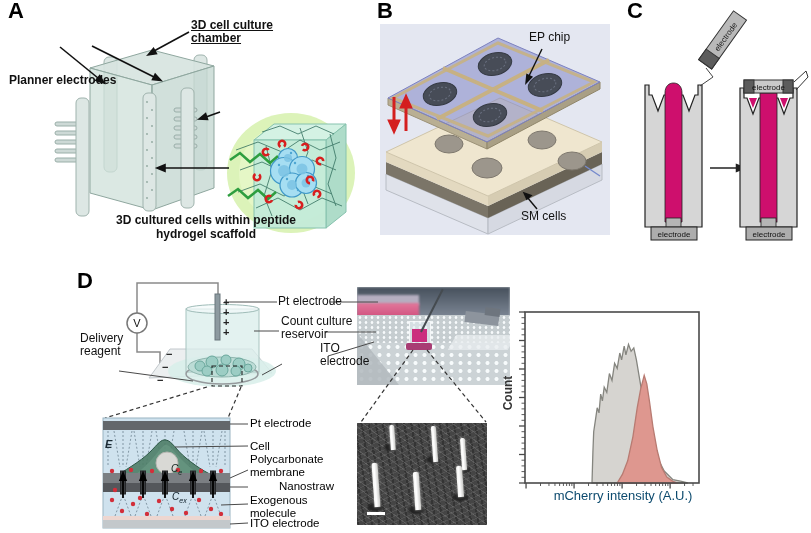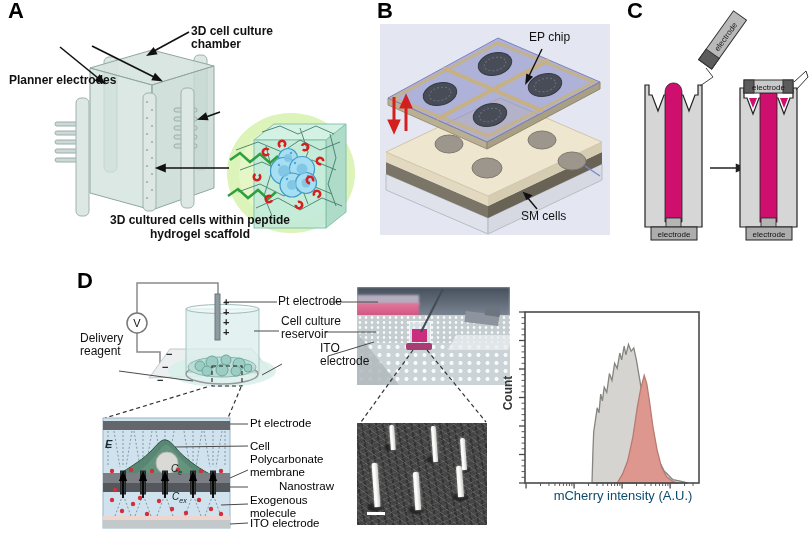--- a/index.html
+++ b/index.html
@@ -516,41 +516,41 @@
         <line x1="693.029271136657" y1="483" x2="693.029271136657" y2="486" stroke="#4a4a4a" stroke-width="0.9"></line>
       </g>
   </svg>
 
   <div class="t letter" style="left:8px;top:0px;">A</div>
   <div class="t letter" style="left:377px;top:0px;">B</div>
   <div class="t letter" style="left:627px;top:0px;">C</div>
   <div class="t letter" style="left:77px;top:270px;">D</div>
 
   <div class="t bold" style="left:9px;top:34px;white-space:nowrap;margin-top:40px;">Planner electrodes</div>
-  <div class="t bold" style="left:191px;top:25px;">3D cell culture
+  <div class="t bold" style="left:191px;top:19px;text-decoration:underline;">3D cell culture
 chamber</div>
-  <div class="t bold ctr" style="left:104px;top:213px;width:192px;line-height:14px;">3D cultured cells within peptide
+  <div class="t bold ctr" style="left:110px;top:213px;width:192px;line-height:14px;">3D cultured cells within peptide
 hydrogel scaffold</div>
 
   <div class="t" style="left:529px;top:31px;">EP chip</div>
   <div class="t" style="left:521px;top:210px;">SM cells</div>
 
   <div class="t" style="left:130px;top:317px;width:14px;text-align:center;font-size:11px;">V</div>
   <div class="t sign" style="left:223px;top:297px;">+</div>
   <div class="t sign" style="left:223px;top:307px;">+</div>
   <div class="t sign" style="left:223px;top:317px;">+</div>
   <div class="t sign" style="left:223px;top:327px;">+</div>
   <div class="t sign" style="left:166px;top:349px;">−</div>
   <div class="t sign" style="left:162px;top:362px;">−</div>
   <div class="t sign" style="left:157px;top:375px;">−</div>
 
   <div class="t" style="left:80px;top:332px;">Delivery
 reagent</div>
   <div class="t" style="left:278px;top:295px;">Pt electrode</div>
-  <div class="t" style="left:281px;top:315px;">Cell culture
+  <div class="t" style="left:281px;top:315px;">Count culture
 reservoir</div>
   <div class="t" style="left:284px;top:342px;margin-left:36px;">ITO
 electrode</div>
 
   <div class="t inset-lab" style="left:250px;top:417px;">Pt electrode</div>
   <div class="t inset-lab" style="left:250px;top:440px;">Cell</div>
   <div class="t inset-lab" style="left:250px;top:453px;">Polycarbonate
 membrane</div>
   <div class="t inset-lab" style="left:250px;top:480px;padding-left:29px;">Nanostraw</div>
   <div class="t inset-lab" style="left:250px;top:494px;">Exogenous

